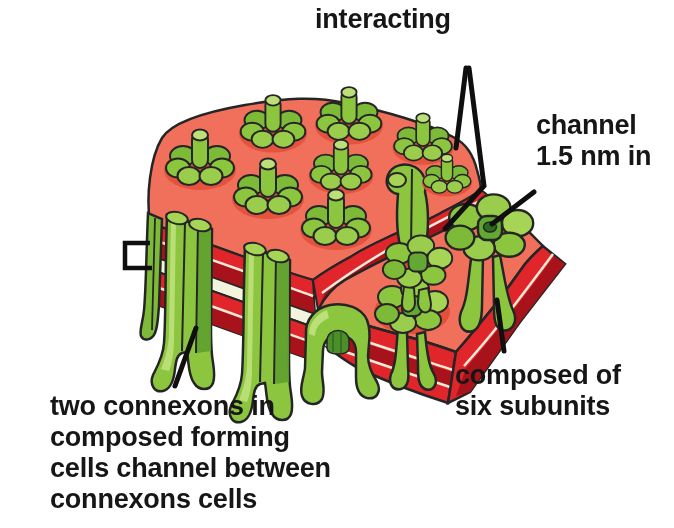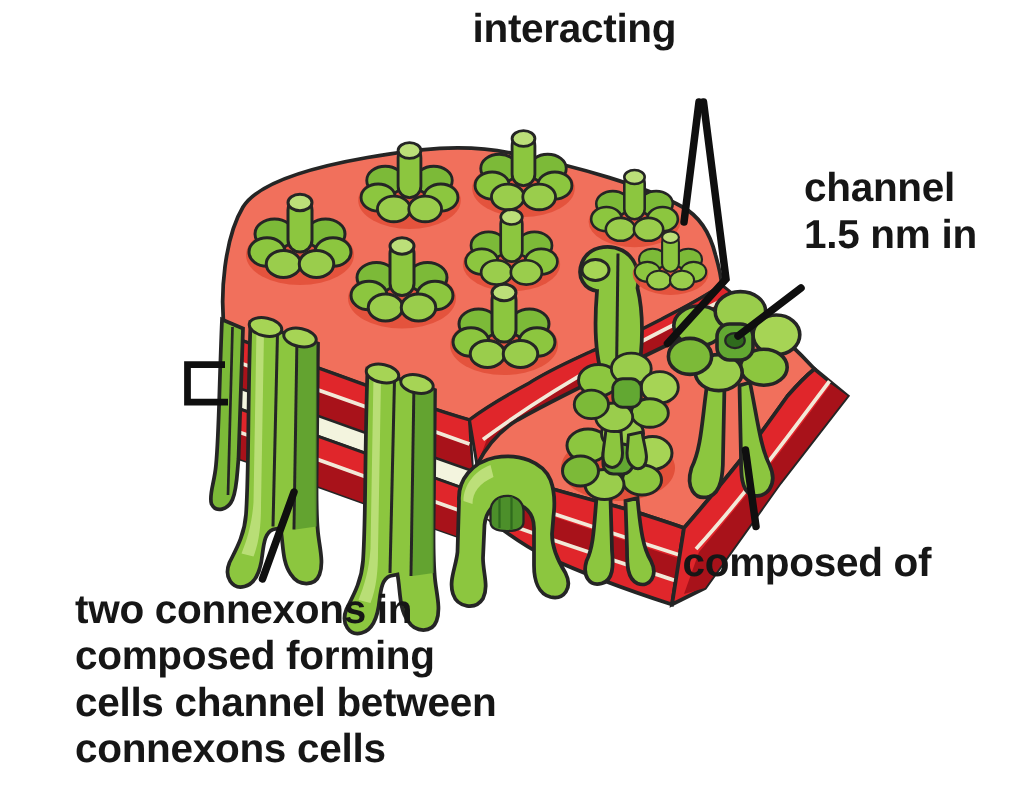--- a/index.html
+++ b/index.html
@@ -207,15 +207,16 @@
 
   <div class="label" style="left:50px;top:391px;">
     <span>two connexons in</span>
     <span>composed forming</span>
     <span>cells channel between</span>
     <span>connexons cells</span>
   </div>
 
   <div class="label" style="left:455px;top:360px;">
     <span>composed of</span>
+    <span>six subunits</span>
   </div>
 
 </div>
 
 </body></html>

